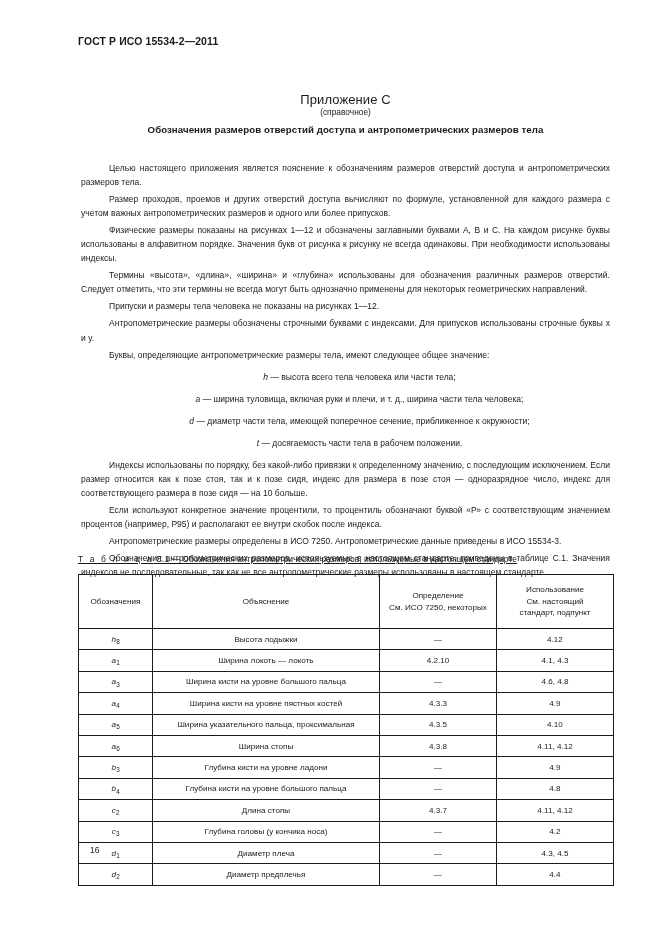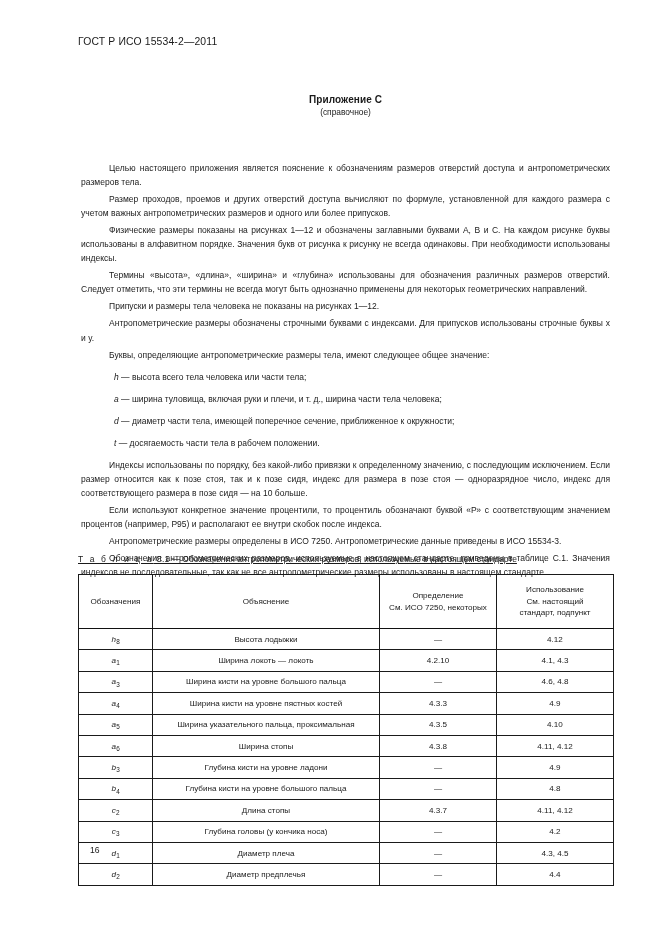--- a/index.html
+++ b/index.html
@@ -20,36 +20,36 @@
     left: 0; top: 0;
     width: 661px;
     height: 936px;
   }
   
   .running-head {
     position: absolute;
     left: 78px;
     top: 36px;
     font-size: 10.4px;
-    font-weight: normal;
+    font-weight: bold;
     letter-spacing: 0.15px;
     white-space: nowrap;
     text-align: right;
   }
   
   .annex-block {
     position: absolute;
     left: 78px;
     top: 93px;
     width: 535px;
     text-align: center;
   }
   .annex-line {
-    font-size: 10px;
-    font-weight: bold;
+    font-size: 13px;
+    font-weight: normal;
     line-height: 13px;
     letter-spacing: 0.1px;
   }
   .annex-sub {
     font-size: 8.4px;
     font-weight: normal;
     line-height: 13px;
   }
   .annex-title {
     position: absolute;
@@ -77,21 +77,21 @@
     text-indent: 28px;
     margin: 3px;
     letter-spacing: 0.02px;
     hyphens: none;
   }
   .defline {
     font-size: 8.5px;
     line-height: 14.05px;
     margin: 8px;
     padding-left: 28px;
-    text-align: left;
+    text-align: center;
     white-space: nowrap;
   }
   .defline i, .para i {
     font-style: italic;
   }
   
   .table-caption {
     position: absolute;
     left: 78px;
     top: 554px;
@@ -169,20 +169,21 @@
 
 <div class="page">
 
   <div class="running-head">ГОСТ Р ИСО 15534-2—2011</div>
 
   <div class="annex-block">
     <div class="annex-line">Приложение С</div>
     <div class="annex-sub">(справочное)</div>
   </div>
 
+  <div class="annex-title">Обозначения размеров отверстий доступа и антропометрических размеров тела</div>
 
   <div class="body-text">
     <p class="para">Целью настоящего приложения является пояснение к обозначениям размеров отверстий доступа и антропометрических размеров тела.</p>
     <p class="para">Размер проходов, проемов и других отверстий доступа вычисляют по формуле, установленной для каждого размера с учетом важных антропометрических размеров и одного или более припусков.</p>
     <p class="para">Физические размеры показаны на рисунках 1—12 и обозначены заглавными буквами A, B и C. На каждом рисунке буквы использованы в алфавитном порядке. Значения букв от рисунка к рисунку не всегда одинаковы. При необходимости использованы индексы.</p>
     <p class="para">Термины «высота», «длина», «ширина» и «глубина» использованы для обозначения различных размеров отверстий. Следует отметить, что эти термины не всегда могут быть однозначно применены для некоторых геометрических направлений.</p>
     <p class="para">Припуски и размеры тела человека не показаны на рисунках 1—12.</p>
     <p class="para">Антропометрические размеры обозначены строчными буквами с индексами. Для припусков использованы строчные буквы x и y.</p>
     <p class="para">Буквы, определяющие антропометрические размеры тела, имеют следующее общее значение:</p>
 

